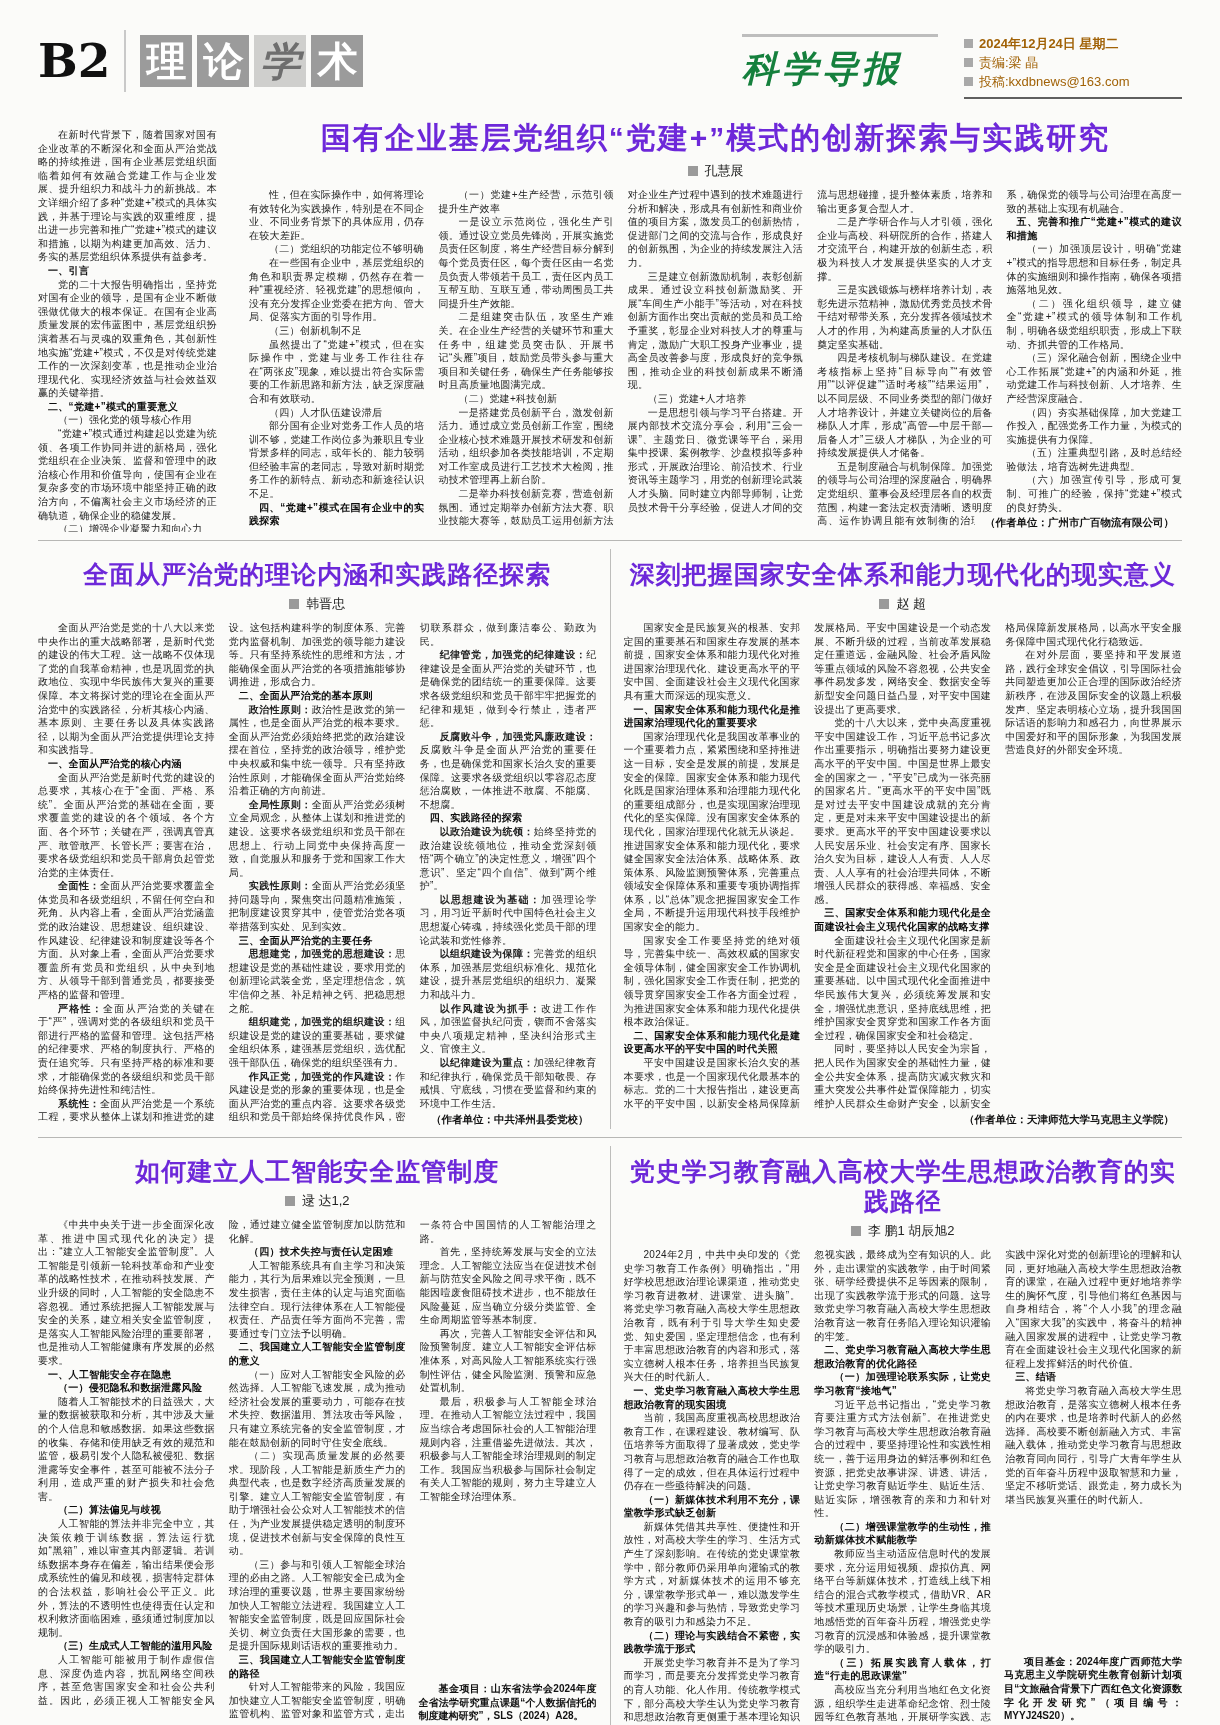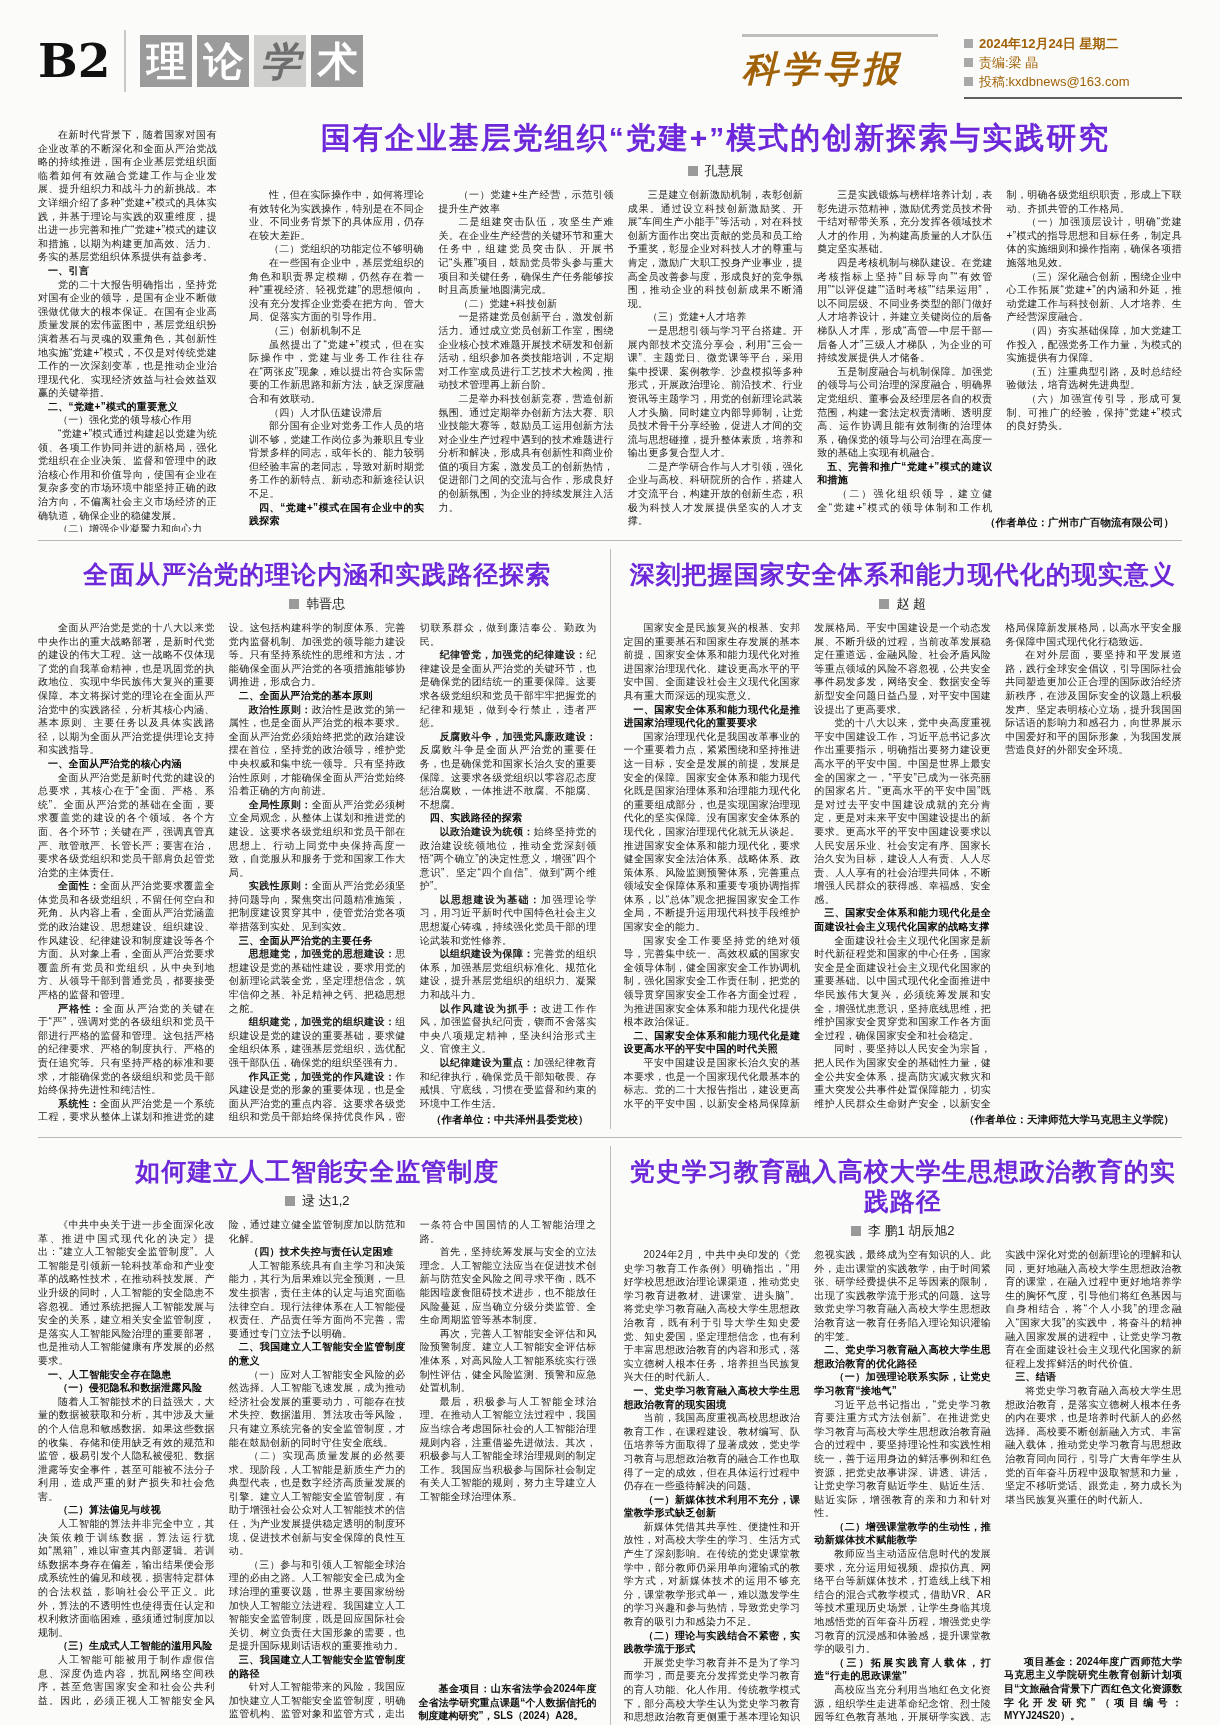--- a/index.html
+++ b/index.html
@@ -12,21 +12,21 @@
   .pageno{font-family:"DejaVu Serif","Liberation Serif",serif;font-weight:bold;font-size:47px;color:#111;line-height:60px;}
   .vrule{width:2px;height:62px;background:#c9c9c9;margin:0 14px;}
   .logo{display:flex;align-items:center;}
   .logo-box{width:52px;height:52px;margin-right:5px;background:#9b9b9b;color:#fff;font-weight:bold;
             font-size:40px;line-height:52px;text-align:center;}
   .logo-box.light{background:#cfcfcd;color:#6e6e6e;font-family:"DejaVu Serif",serif;font-style:italic;}
   .hdr-right{display:flex;align-items:flex-start;gap:26px;margin-top:4px;}
   .masthead-wrap{width:196px;}
   .masthead-line{height:3px;background:#bdbdbd;margin-bottom:8px;}
   .masthead{font-family:"DejaVu Serif","Liberation Serif",serif;font-weight:bold;font-style:italic;
-            font-size:36px;color:#a16207;letter-spacing:4px;white-space:nowrap;}
+            font-size:36px;color:#15803d;letter-spacing:4px;white-space:nowrap;}
   .hdr-info{border-bottom:2px solid #5f5f5f;padding-bottom:6px;min-width:218px;}
   .hdr-info .row{display:flex;align-items:center;gap:6px;font-size:13px;line-height:19px;color:#a16207;}
   .hdr-info .row.first{font-weight:bold;}
   .sq{display:inline-block;width:9px;height:9px;background:#a9a9a9;flex:0 0 auto;}
 
   
   .art{position:relative;}
   .headline{font-weight:bold;color:#6d28d9;text-align:center;margin:0;letter-spacing:2px;}
   .byline{display:flex;justify-content:center;align-items:center;gap:7px;font-size:13px;color:#222;margin:6px 0 8px 0;}
   .bsq{width:10px;height:10px;background:#9a9a9a;}
@@ -122,34 +122,35 @@
         <div class="cols cols5">
             <p class="para t">性，但在实际操作中，如何将理论有效转化为实践操作，特别是在不同企业、不同业务背景下的具体应用，仍存在较大差距。</p>
             <p class="para t">（二）党组织的功能定位不够明确</p>
             <p class="para t">在一些国有企业中，基层党组织的角色和职责界定模糊，仍然存在着一种“重视经济、轻视党建”的思想倾向，没有充分发挥企业党委在把方向、管大局、促落实方面的引导作用。</p>
             <p class="para t">（三）创新机制不足</p>
             <p class="para t">虽然提出了“党建+”模式，但在实际操作中，党建与业务工作往往存在“两张皮”现象，难以提出符合实际需要的工作新思路和新方法，缺乏深度融合和有效联动。</p>
             <p class="para t">（四）人才队伍建设滞后</p>
             <p class="para t">部分国有企业对党务工作人员的培训不够，党建工作岗位多为兼职且专业背景多样的同志，或年长的、能力较弱但经验丰富的老同志，导致对新时期党务工作的新特点、新动态和新途径认识不足。</p>
             <p class="para h">四、“党建+”模式在国有企业中的实践探索</p>
             <p class="para t">（一）党建+生产经营，示范引领提升生产效率</p>
+            <p class="para t">一是设立示范岗位，强化生产引领。通过设立党员先锋岗，开展实施党员责任区制度，将生产经营目标分解到每个党员责任区，每个责任区由一名党员负责人带领若干员工，责任区内员工互帮互助、互联互通，带动周围员工共同提升生产效能。</p>
             <p class="para t">二是组建突击队伍，攻坚生产难关。在企业生产经营的关键环节和重大任务中，组建党员突击队、开展书记“头雁”项目，鼓励党员带头参与重大项目和关键任务，确保生产任务能够按时且高质量地圆满完成。</p>
             <p class="para t">（二）党建+科技创新</p>
             <p class="para t">一是搭建党员创新平台，激发创新活力。通过成立党员创新工作室，围绕企业核心技术难题开展技术研发和创新活动，组织参加各类技能培训，不定期对工作室成员进行工艺技术大检阅，推动技术管理再上新台阶。</p>
             <p class="para t">二是举办科技创新竞赛，营造创新氛围。通过定期举办创新方法大赛、职业技能大赛等，鼓励员工运用创新方法对企业生产过程中遇到的技术难题进行分析和解决，形成具有创新性和商业价值的项目方案，激发员工的创新热情，促进部门之间的交流与合作，形成良好的创新氛围，为企业的持续发展注入活力。</p>
             <p class="para t">三是建立创新激励机制，表彰创新成果。通过设立科技创新激励奖、开展“车间生产小能手”等活动，对在科技创新方面作出突出贡献的党员和员工给予重奖，彰显企业对科技人才的尊重与肯定，激励广大职工投身产业事业，提高全员改善参与度，形成良好的竞争氛围，推动企业的科技创新成果不断涌现。</p>
             <p class="para t">（三）党建+人才培养</p>
             <p class="para t">一是思想引领与学习平台搭建。开展内部技术交流分享会，利用“三会一课”、主题党日、微党课等平台，采用集中授课、案例教学、沙盘模拟等多种形式，开展政治理论、前沿技术、行业资讯等主题学习，用党的创新理论武装人才头脑。同时建立内部导师制，让党员技术骨干分享经验，促进人才间的交流与思想碰撞，提升整体素质，培养和输出更多复合型人才。</p>
             <p class="para t">二是产学研合作与人才引领，强化企业与高校、科研院所的合作，搭建人才交流平台，构建开放的创新生态，积极为科技人才发展提供坚实的人才支撑。</p>
             <p class="para t">三是实践锻炼与榜样培养计划，表彰先进示范精神，激励优秀党员技术骨干结对帮带关系，充分发挥各领域技术人才的作用，为构建高质量的人才队伍奠定坚实基础。</p>
             <p class="para t">四是考核机制与梯队建设。在党建考核指标上坚持“目标导向”“有效管用”“以评促建”“适时考核”“结果运用”，以不同层级、不同业务类型的部门做好人才培养设计，并建立关键岗位的后备梯队人才库，形成“高管—中层干部—后备人才”三级人才梯队，为企业的可持续发展提供人才储备。</p>
             <p class="para t">五是制度融合与机制保障。加强党的领导与公司治理的深度融合，明确界定党组织、董事会及经理层各自的权责范围，构建一套法定权责清晰、透明度高、运作协调且能有效制衡的治理体系，确保党的领导与公司治理在高度一致的基础上实现有机融合。</p>
             <p class="para h">五、完善和推广“党建+”模式的建议和措施</p>
+            <p class="para t">（一）加强顶层设计，明确“党建+”模式的指导思想和目标任务，制定具体的实施细则和操作指南，确保各项措施落地见效。</p>
             <p class="para t">（二）强化组织领导，建立健全“党建+”模式的领导体制和工作机制，明确各级党组织职责，形成上下联动、齐抓共管的工作格局。</p>
-            <p class="para t">（一）加强顶层设计，明确“党建+”模式的指导思想和目标任务，制定具体的实施细则和操作指南，确保各项措施落地见效。</p>
             <p class="para t">（三）深化融合创新，围绕企业中心工作拓展“党建+”的内涵和外延，推动党建工作与科技创新、人才培养、生产经营深度融合。</p>
             <p class="para t">（四）夯实基础保障，加大党建工作投入，配强党务工作力量，为模式的实施提供有力保障。</p>
             <p class="para t">（五）注重典型引路，及时总结经验做法，培育选树先进典型。</p>
             <p class="para t">（六）加强宣传引导，形成可复制、可推广的经验，保持“党建+”模式的良好势头。</p>
           </div>
       </div>
     </div>
     <div class="author-tag">（作者单位：广州市广百物流有限公司）</div>
   </section>
 

